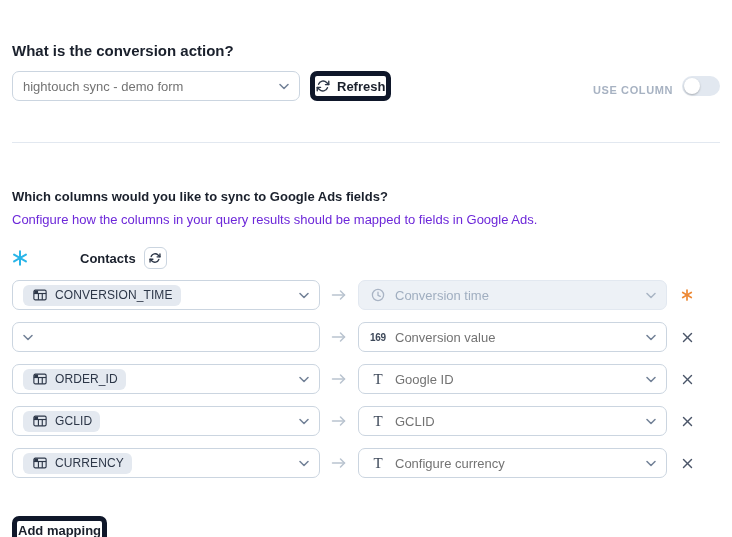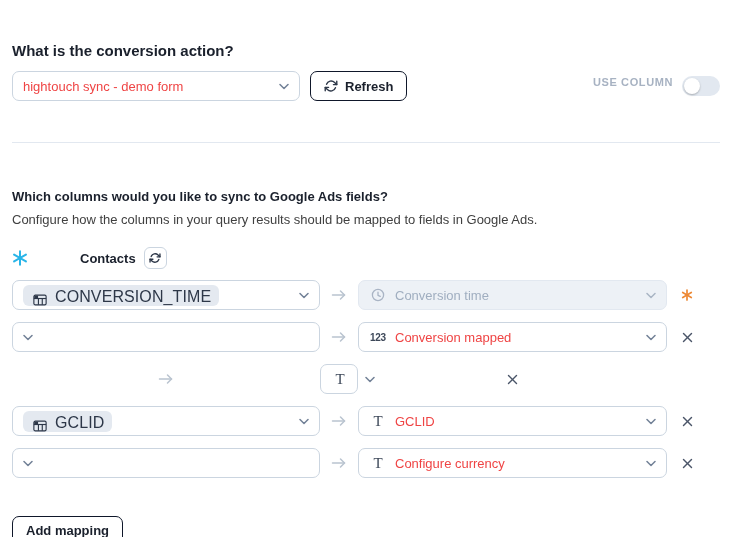--- a/index.html
+++ b/index.html
@@ -29,41 +29,41 @@
     align-items: center;
     justify-content: space-between;
     height: 30px;
     border: 1px solid #CBD5E0;
     border-radius: 7px;
     background: #fff;
     padding: 0 10px;
     cursor: pointer;
     gap: 8px;
   }
-  .select .sel-label { color: #ef4444; white-space: nowrap; overflow: hidden; }
+  .select .sel-label { color: #737373; white-space: nowrap; overflow: hidden; }
   .conversion-select { width: 288px; }
   .chev { flex: 0 0 auto; color: #718096; display: flex; }
   .btn {
     display: inline-flex;
     align-items: center;
     gap: 7px;
     height: 30px;
-    padding: 0 13px;
-    border: 1px solid #0f172a;
+    padding: 0 1px;
+    border: 5px solid #0f172a;
     border-radius: 7px;
     background: #fff;
     font-family: "Liberation Sans", sans-serif;
     font-size: 13px;
     font-weight: 700;
     color: #1A202C;
     cursor: pointer;
   }
   .refresh-btn { margin-left: 10px; }
   .spacer { flex: 1; }
-  .use-column-wrap { display: flex; align-items: flex-start; gap: 9px; }
+  .use-column-wrap { display: flex; align-items: flex-end; gap: 9px; }
   .use-column-label {
     font-size: 11px;
     font-weight: 600;
     letter-spacing: 0.6px;
     color: #A7B2C2;
   }
   .toggle {
     width: 38px; height: 20px;
     background: #E2E8F0;
     border-radius: 10px;
@@ -87,21 +87,21 @@
   
   .section-title {
     margin-top: 46px;
     font-weight: 700;
     font-size: 13px;
     color: #1A202C;
   }
   .section-subtitle {
     margin-top: 8px;
     font-size: 13px;
-    color: #404040;
+    color: #6d28d9;
   }
   .map-grid {
     display: grid;
     grid-template-columns: 308px 38px 309px 40px;
     align-items: center;
   }
   .headers-row { margin-top: 19px; height: 24px; }
   .col-header { display: flex; align-items: center; gap: 8px; }
   .col-header .hdr-label { font-weight: 700; font-size: 13px; color: #1A202C; white-space: nowrap; margin-left: 44px; }
   .mini-btn {
@@ -123,26 +123,26 @@
   }
   .dest-select.disabled .sel-label { color: #A0AEC0; }
   .dest-select.disabled .chev, .dest-select.disabled .type-icon { color: #A9B4C4; }
   .type-icon {
     display: inline-flex; align-items: center; justify-content: center;
     width: 18px; color: #3d4859; flex: 0 0 auto;
   }
   .num-glyph { font-size: 10px; font-weight: 700; letter-spacing: -0.3px; }
   .text-glyph { font-family: "Liberation Serif", serif; font-size: 15px; font-weight: 500; line-height: 1; }
   .pill {
-    display: inline-flex; align-items: flex-end; gap: 6px;
+    display: inline-flex; align-items: center; gap: 6px;
     background: #E4E9F0;
     border-radius: 6px;
     height: 21px;
     padding: 0 8px;
-    font-size: 16px;
+    font-size: 12px;
     color: #2D3748;
     letter-spacing: 0.1px;
     white-space: nowrap;
   }
   .end-cell { display: flex; justify-content: center; align-items: center; }
   .remove-btn {
     background: none; border: none; cursor: pointer;
     width: 24px; height: 24px;
     display: flex; align-items: center; justify-content: center;
     color: #4A5568;
@@ -284,41 +284,60 @@
       </span>
     </div>
     <div class="arrow-cell">
       <svg width="16" height="12" viewBox="0 0 16 12" fill="none" stroke="currentColor" stroke-width="1.5" stroke-linecap="round" stroke-linejoin="round">
         <line x1="1.5" y1="6" x2="13.5" y2="6"></line>
         <polyline points="9.5,2 13.5,6 9.5,10"></polyline>
       </svg>
     </div>
     <div class="select dest-select">
 
-      <span class="type-icon num-glyph">123</span>
-
-      <span class="sel-label">Conversion mapped</span>
+      <span class="type-icon num-glyph">169</span>
+
+      <span class="sel-label">Conversion value</span>
       <span class="chev">
         <svg width="10" height="7" viewBox="0 0 10 7">
               <polyline points="1,1.5 5,5.5 9,1.5" fill="none" stroke="currentColor" stroke-width="1.5" stroke-linecap="round" stroke-linejoin="round"></polyline>
             </svg>
       </span>
     </div>
     <div class="end-cell">
 
       <button class="remove-btn">
         <svg width="11" height="11" viewBox="0 0 11 11" stroke="currentColor" stroke-width="1.4" stroke-linecap="round">
           <line x1="1.5" y1="1.5" x2="9.5" y2="9.5"></line>
           <line x1="9.5" y1="1.5" x2="1.5" y2="9.5"></line>
         </svg>
       </button>
     </div>
   </div>
 
   <div class="map-grid map-row">
+    <div class="select">
+      <span class="pill">
+        <span class="type-icon">
+          <svg width="14" height="12" viewBox="0 0 16 13" fill="none" stroke="#2D3748" stroke-width="1.3">
+            <rect x="1" y="1" width="14" height="11" rx="1.6"></rect>
+            <line x1="1" y1="4.8" x2="15" y2="4.8"></line>
+            <line x1="6.2" y1="4.8" x2="6.2" y2="12"></line>
+            <line x1="10.6" y1="4.8" x2="10.6" y2="12"></line>
+            <rect x="1.4" y="1.4" width="4.4" height="3" fill="#2D3748" stroke="none"></rect>
+          </svg>
+        </span>
+        <span>ORDER_ID</span>
+      </span>
+      <span class="chev">
+        <svg width="10" height="7" viewBox="0 0 10 7">
+              <polyline points="1,1.5 5,5.5 9,1.5" fill="none" stroke="currentColor" stroke-width="1.5" stroke-linecap="round" stroke-linejoin="round"></polyline>
+            </svg>
+      </span>
+    </div>
     <div class="arrow-cell">
       <svg width="16" height="12" viewBox="0 0 16 12" fill="none" stroke="currentColor" stroke-width="1.5" stroke-linecap="round" stroke-linejoin="round">
         <line x1="1.5" y1="6" x2="13.5" y2="6"></line>
         <polyline points="9.5,2 13.5,6 9.5,10"></polyline>
       </svg>
     </div>
     <div class="select dest-select">
 
       <span class="type-icon text-glyph">T</span>
       <span class="sel-label">Google ID</span>
@@ -381,20 +400,32 @@
         <svg width="11" height="11" viewBox="0 0 11 11" stroke="currentColor" stroke-width="1.4" stroke-linecap="round">
           <line x1="1.5" y1="1.5" x2="9.5" y2="9.5"></line>
           <line x1="9.5" y1="1.5" x2="1.5" y2="9.5"></line>
         </svg>
       </button>
     </div>
   </div>
 
   <div class="map-grid map-row">
     <div class="select">
+      <span class="pill">
+        <span class="type-icon">
+          <svg width="14" height="12" viewBox="0 0 16 13" fill="none" stroke="#2D3748" stroke-width="1.3">
+            <rect x="1" y="1" width="14" height="11" rx="1.6"></rect>
+            <line x1="1" y1="4.8" x2="15" y2="4.8"></line>
+            <line x1="6.2" y1="4.8" x2="6.2" y2="12"></line>
+            <line x1="10.6" y1="4.8" x2="10.6" y2="12"></line>
+            <rect x="1.4" y="1.4" width="4.4" height="3" fill="#2D3748" stroke="none"></rect>
+          </svg>
+        </span>
+        <span>CURRENCY</span>
+      </span>
       <span class="chev">
         <svg width="10" height="7" viewBox="0 0 10 7">
               <polyline points="1,1.5 5,5.5 9,1.5" fill="none" stroke="currentColor" stroke-width="1.5" stroke-linecap="round" stroke-linejoin="round"></polyline>
             </svg>
       </span>
     </div>
     <div class="arrow-cell">
       <svg width="16" height="12" viewBox="0 0 16 12" fill="none" stroke="currentColor" stroke-width="1.5" stroke-linecap="round" stroke-linejoin="round">
         <line x1="1.5" y1="6" x2="13.5" y2="6"></line>
         <polyline points="9.5,2 13.5,6 9.5,10"></polyline>

